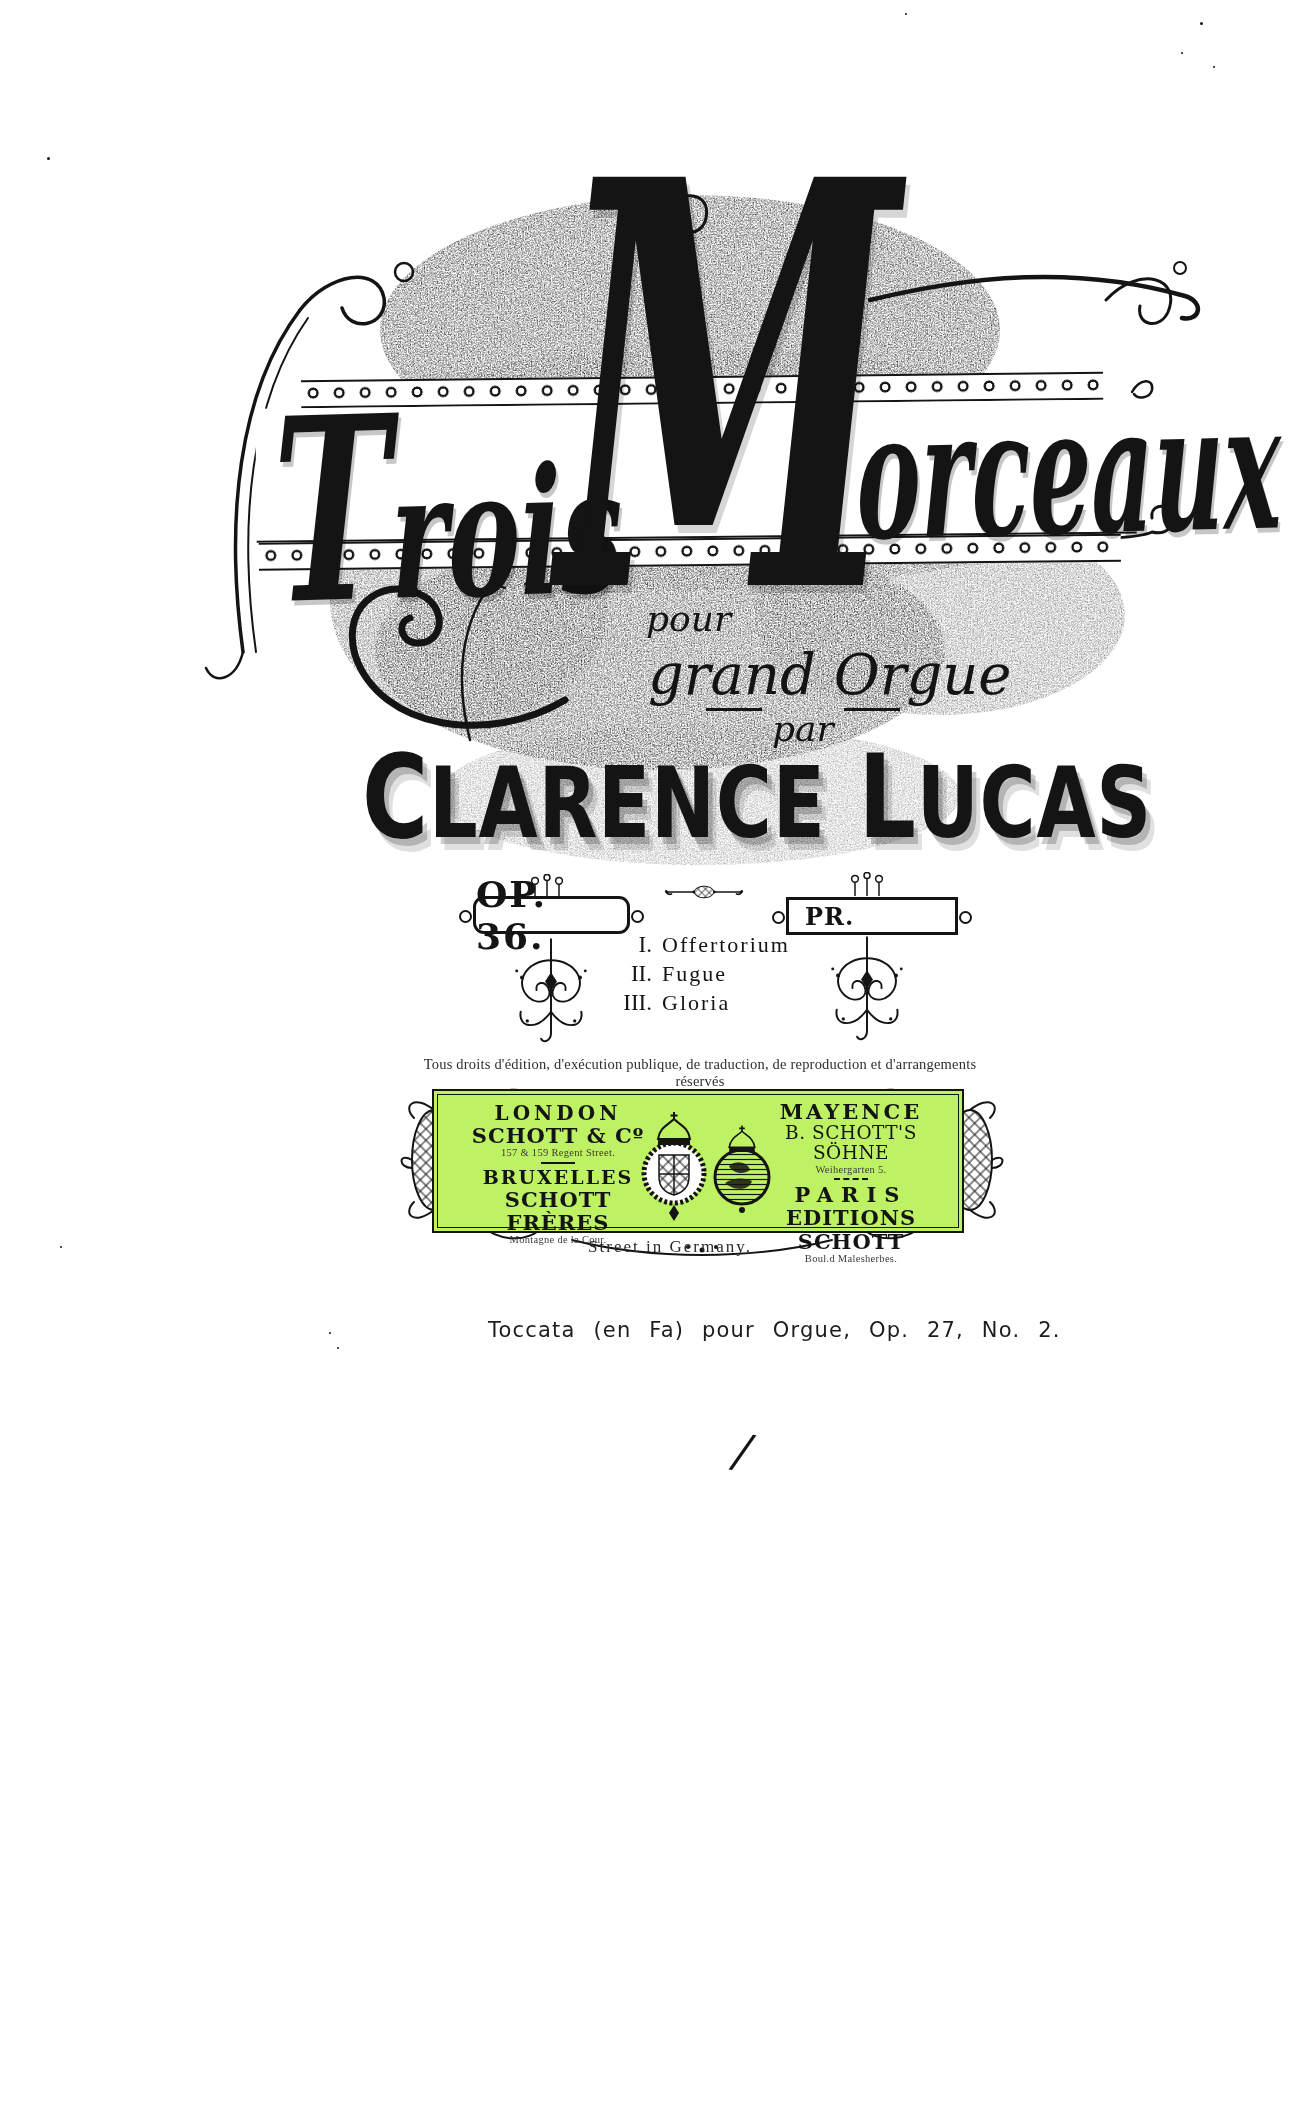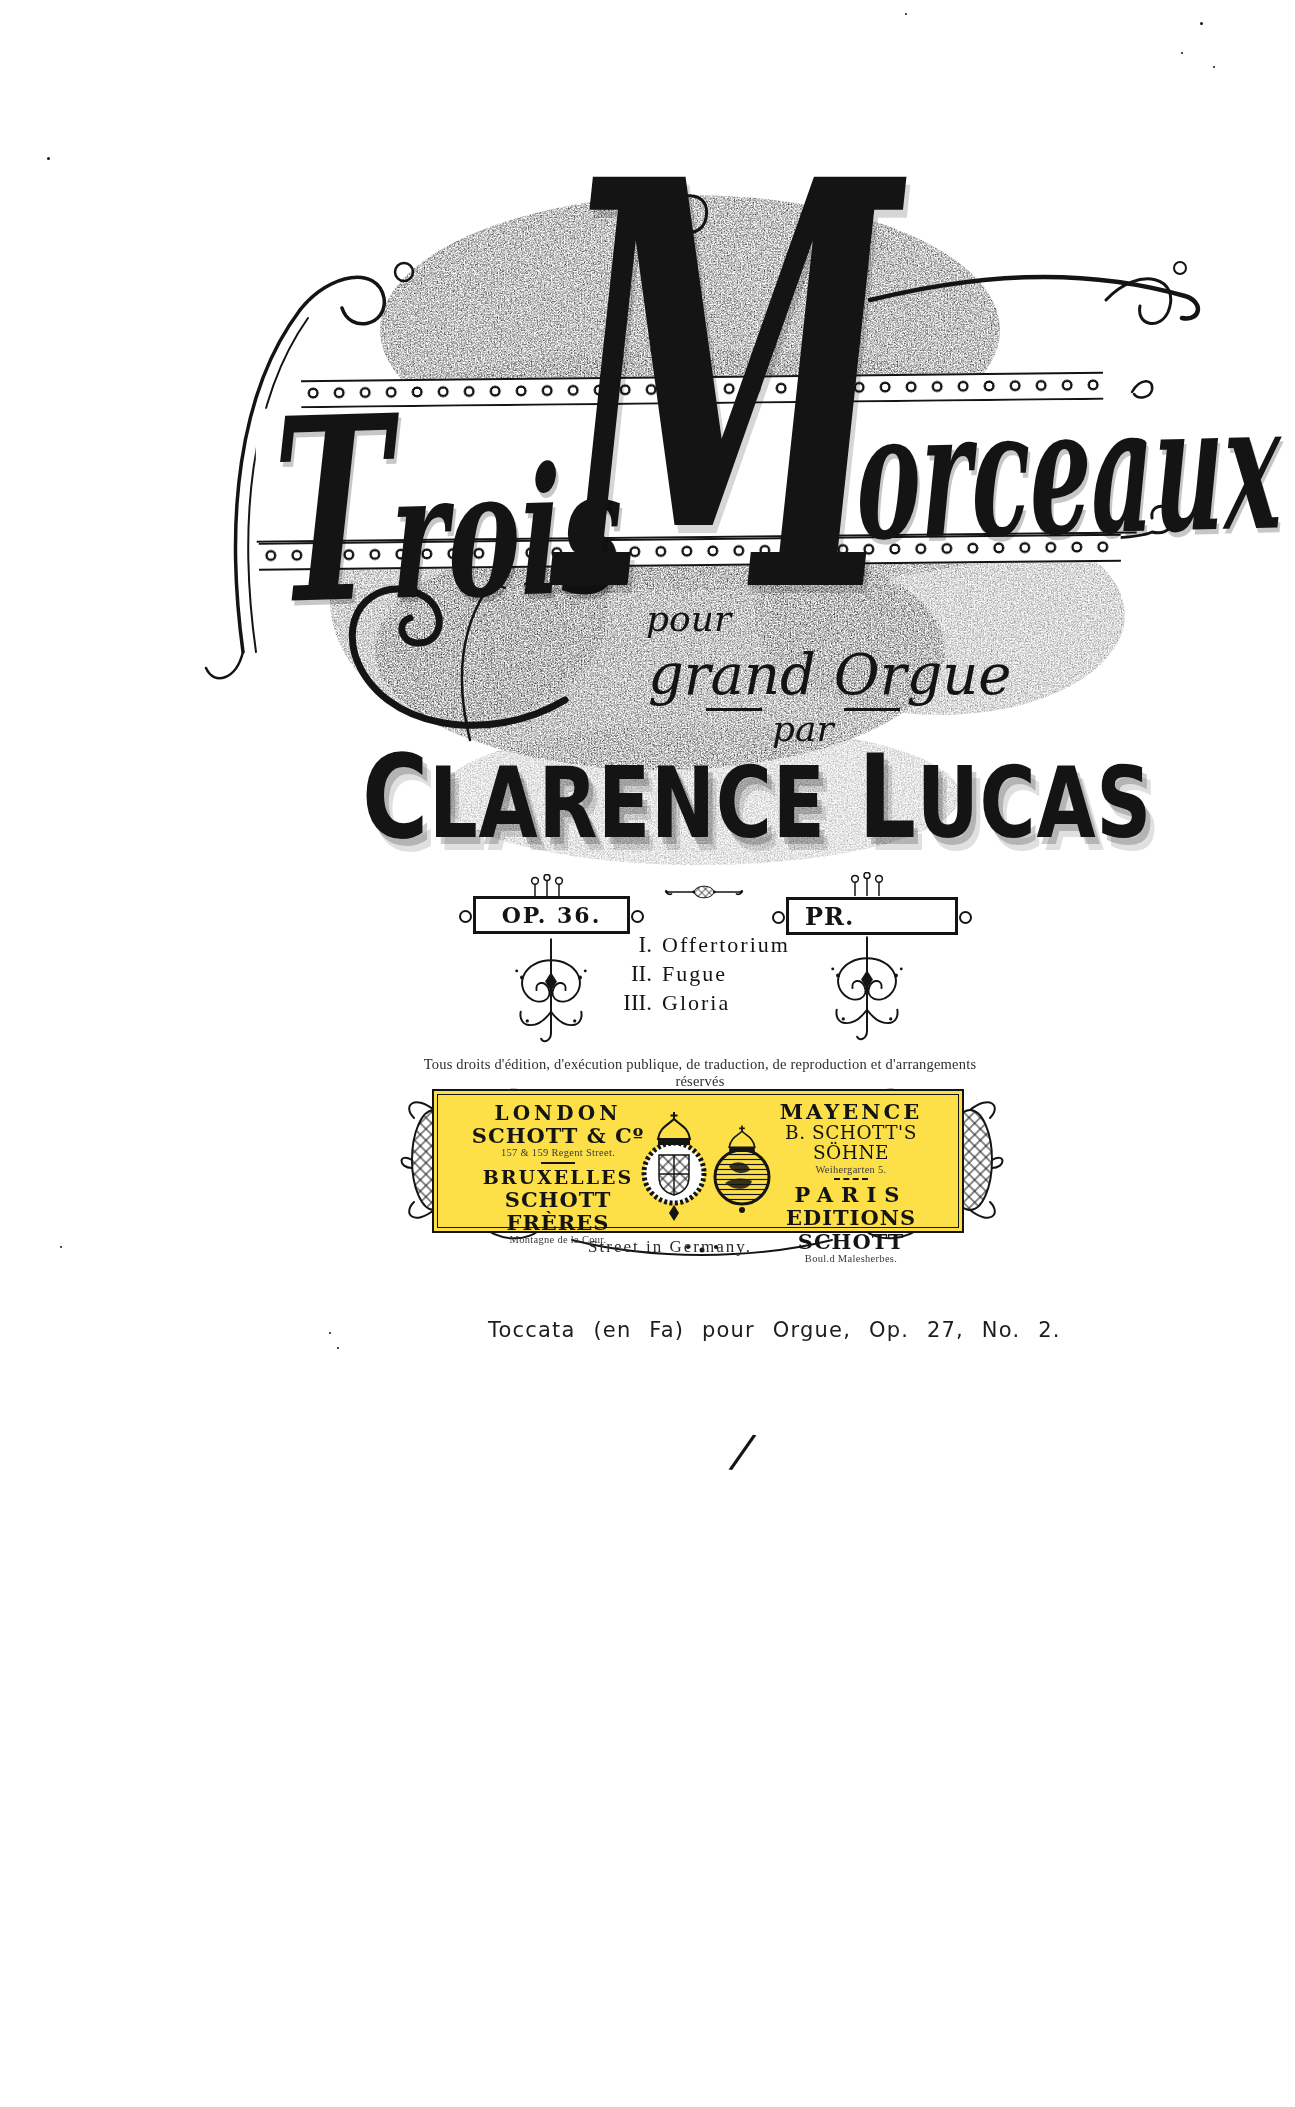--- a/index.html
+++ b/index.html
@@ -41,34 +41,34 @@
             text-shadow:6px 7px 0 rgba(0,0,0,.20),11px 13px 0 rgba(0,0,0,.12);}
   .composer span{display:inline-block;}
   .composer span::first-letter{font-size:1.18em;}
   .composer .w1{margin-right:42px;}
   
   .pbox{z-index:3;background:#fff;border:3px solid #141414;display:flex;align-items:center;
         font-weight:bold;font-family:"DejaVu Serif", serif;}
   .pbox::before,.pbox::after{content:"";position:absolute;top:50%;width:9px;height:9px;margin-top:-5px;
         border:2px solid #141414;border-radius:50%;background:#fff;}
   .pbox::before{left:-17px;} .pbox::after{right:-17px;}
-  .opus-box{left:473px;top:896px;width:151px;height:32px;justify-content:center;font-size:22px;letter-spacing:2px;}
+  .opus-box{left:473px;top:896px;width:151px;height:32px;justify-content:center;font-size:36px;letter-spacing:2px;border-radius:11px;}
   .price-box{left:786px;top:897px;width:150px;height:32px;font-size:24px;letter-spacing:1px;padding-left:16px;}
   
   .movements{left:596px;top:932px;z-index:3;font-family:"Liberation Serif", serif;}
   .mrow{display:flex;align-items:baseline;margin-bottom:3px;}
   .mnum{width:56px;text-align:right;padding-right:10px;font-size:23px;}
   .mtitle{font-size:22px;letter-spacing:2px;}
   
   .rights{left:400px;top:1056px;width:600px;text-align:center;z-index:3;
           font-family:"Liberation Serif", serif;color:#2e2e2e;}
   .rights .l1{font-size:14.5px;letter-spacing:.2px;}
   .rights .l2{font-size:15px;margin-top:1px;}
   
-  .plate{left:432px;top:1089px;width:528px;height:140px;border:2px solid #141414;background:#fde047;z-index:3;}
+  .plate{left:432px;top:1089px;width:528px;height:140px;border:2px solid #141414;background:#bef264;z-index:3;}
   .plate::before{content:"";position:absolute;inset:3px;border:1px solid #141414;pointer-events:none;}
   .pcol{position:absolute;text-align:center;font-family:"DejaVu Serif", serif;line-height:1.1;}
   .col-left{left:34px;top:11px;width:180px;}
   .col-right{right:6px;top:9px;width:210px;}
   .city{font-weight:bold;}
   .c-london{font-size:20px;letter-spacing:4px;}
   .c-schottco{font-size:21px;font-weight:bold;letter-spacing:1px;}
   .c-bruxelles{font-size:19px;font-weight:bold;letter-spacing:2px;margin-top:3px;}
   .c-freres{font-size:21px;font-weight:bold;letter-spacing:1px;}
   .c-mayence{font-size:21px;font-weight:bold;letter-spacing:3px;}

